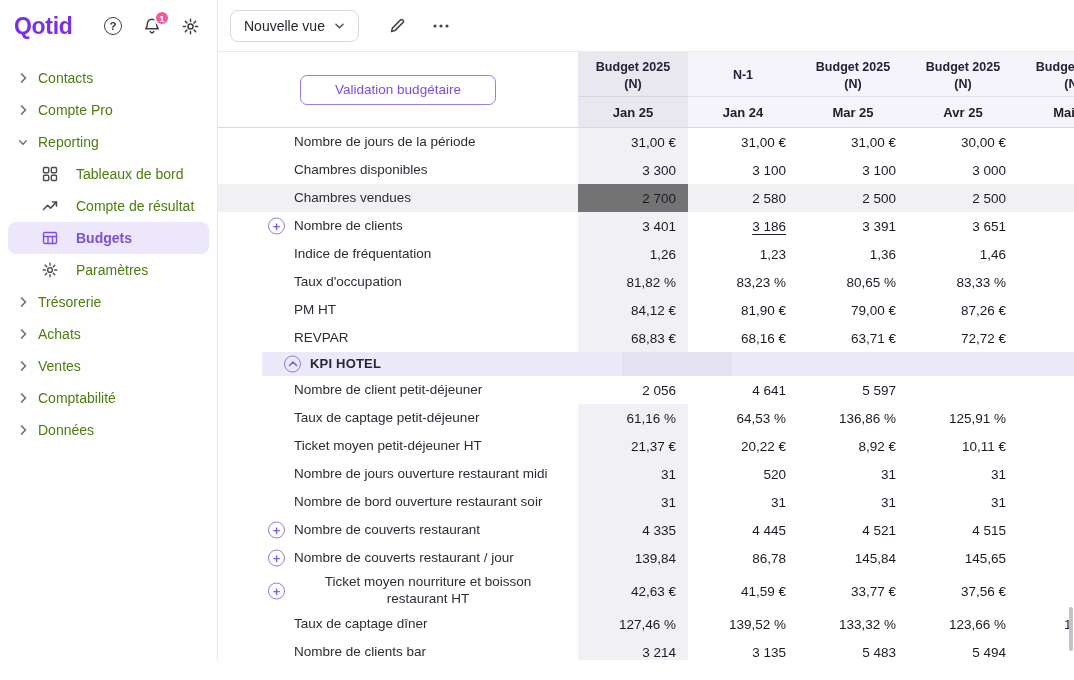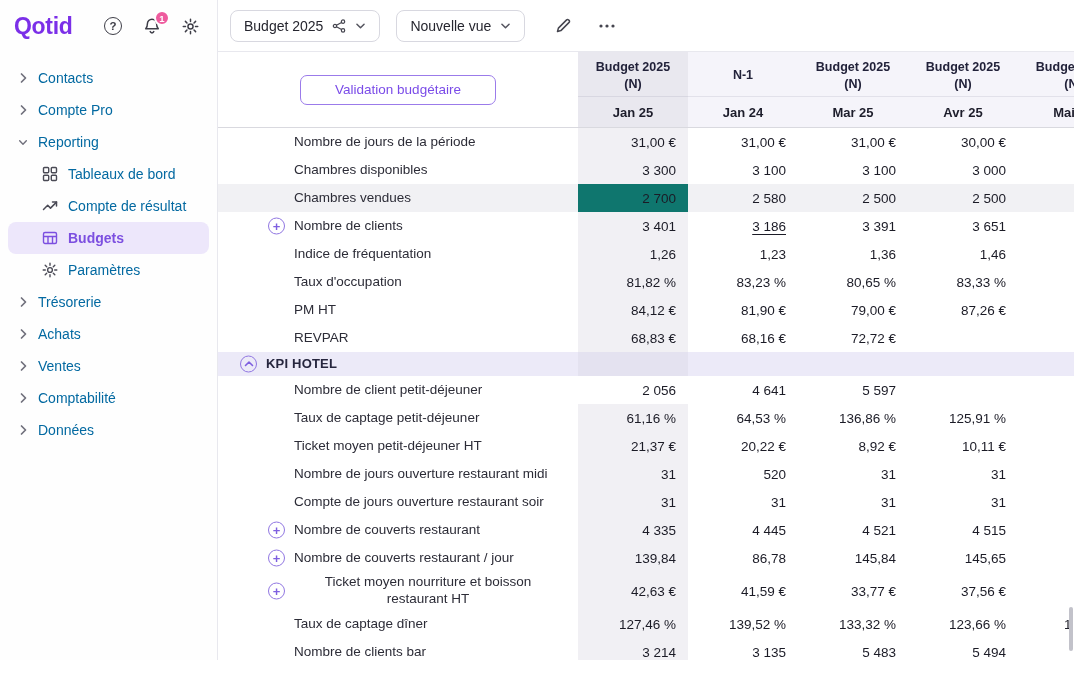--- a/index.html
+++ b/index.html
@@ -17,22 +17,22 @@
   .icon-btn { display:inline-flex; align-items:center; justify-content:center;
               cursor:pointer; position:relative; background:none; border:none; padding:0; }
   .help-circle { width:18px; height:18px; border:1.6px solid #3E3E48; border-radius:50%;
                  display:flex; align-items:center; justify-content:center;
                  font-size:11.5px; font-weight:700; color:#3E3E48; }
   .badge { position:absolute; top:-7px; right:-9px; min-width:16px; height:16px; padding:0 3px;
            background:#EE5B9E; border:2px solid #fff; border-radius:9px; color:#fff;
            font-size:9.5px; font-weight:700; display:flex; align-items:center; justify-content:center; }
   .nav { padding-top:10px; }
   .nav-item { height:32px; margin:0 8px; border-radius:8px; display:flex; align-items:center;
-              gap:10px; padding-left:10px; font-size:14px; color:#0369a1; cursor:pointer; }
-  .nav-item.sub { padding-left:34px; gap:10px; }
+              gap:10px; padding-left:10px; font-size:14px; color:#4d7c0f; cursor:pointer; }
+  .nav-item.sub { padding-left:34px; gap:18px; }
   .nav-item.active { background:#EDE7FB; color:#7C4FE0; font-weight:600; }
   .chev { width:10px; display:inline-flex; justify-content:center; }
   .nav-ic { width:16px; display:inline-flex; justify-content:center; color:#4A4A55; }
   .nav-item.active .nav-ic { color:#7C4FE0; }
 
   
   .main { flex:1; min-width:0; display:flex; flex-direction:column; overflow:hidden; }
   .toolbar { flex:0 0 52px; border-bottom:1px solid #E8E8EE; display:flex; align-items:center;
              padding:0 12px; }
   .tb-btn { height:32px; display:inline-flex; align-items:center; gap:9px; padding:0 13px;
@@ -53,30 +53,30 @@
   .col-title { height:45px; display:flex; align-items:center; justify-content:center; text-align:center;
                padding:3px 8px 0; font-size:12.5px; font-weight:700; color:#22223A; line-height:1.3;
                border-bottom:1px solid rgba(130,130,155,0.16); }
   .col-period { flex:1; display:flex; align-items:center; justify-content:center;
                 font-size:13px; font-weight:700; color:#1D1D2B; }
 
   
   .tbody { flex:1; overflow:hidden; }
   .trow { display:flex; height:28px;text-align:center; }
   .trow.tall { height:38px; }
-  .trow.section-row { height:24px; }
+  .trow.section-row { height:24px;margin-left:44px; }
   .cell { display:flex; align-items:center; }
   .label-cell { flex:0 0 360px; position:relative; padding:0 16px 0 76px; font-size:13.5px;
                 color:#2C2C37; line-height:1.25; background:#fff; }
   .val-cell { flex:0 0 110px; justify-content:flex-end; padding-right:12px; font-size:13.5px;
               color:#1B1B26; cursor:cell; background:#fff; }
   .val-cell.c0 { background:#F1F0F4; }
   .val-cell.c4 { justify-content:flex-start; padding:0 0 0 46px; }
   .trow.shaded .cell { background:#F1F1F4; }
-  .trow.shaded .val-cell.c0 { background:#0f766e; }
+  .trow.shaded .val-cell.c0 { background:#737373; }
   .section-row .cell { background:#ECEAF8; }
   .section-row .val-cell.c0 { background:#E4E2F0; }
   .section-row .label-cell { padding-left:48px; background:#ECEAF8; }
   .section-title { font-size:13px; font-weight:700; color:#26263E; letter-spacing:.2px; }
   .plus-btn { position:absolute; left:50px; top:50%; transform:translateY(-50%); width:17px; height:17px;
               border:1.4px solid #9177E2; border-radius:50%; display:flex; align-items:center;
               justify-content:center; color:#7E5FE0; font-size:13px; font-weight:600; line-height:1;
               cursor:pointer; padding-bottom:1px; }
   .collapse-btn { position:absolute; left:22px; top:50%; transform:translateY(-50%); width:17px; height:17px;
                   border:1.4px solid #9177E2; border-radius:50%; display:flex; align-items:center;
@@ -215,36 +215,20 @@
           </span>
           <span class="nav-lb">Données</span>
         </div>
       </nav>
   </aside>
 
   <main class="main">
 
     <div class="toolbar">
       <button class="tb-btn">
-        <span>Budget 2025</span>
-        <span class="tb-ic">
-          <svg width="14" height="14" viewBox="0 0 16 16" fill="none" stroke="#45454F" stroke-width="1.4">
-              <circle cx="12.6" cy="3" r="1.9"></circle>
-              <circle cx="3.4" cy="8" r="1.9"></circle>
-              <circle cx="12.6" cy="13" r="1.9"></circle>
-              <path d="M5.1 7.1l5.8-3.2M5.1 8.9l5.8 3.2"></path>
-            </svg>
-        </span>
-        <span class="tb-ic">
-          <svg width="11" height="8" viewBox="0 0 12 9">
-              <path d="M2 2.5l4 4 4-4" fill="none" stroke="#55555F" stroke-width="1.7" stroke-linecap="round" stroke-linejoin="round"></path>
-            </svg>
-        </span>
-      </button>
-      <button class="tb-btn">
         <span>Nouvelle vue</span>
         <span class="tb-ic">
           <svg width="11" height="8" viewBox="0 0 12 9">
               <path d="M2 2.5l4 4 4-4" fill="none" stroke="#55555F" stroke-width="1.7" stroke-linecap="round" stroke-linejoin="round"></path>
             </svg>
         </span>
       </button>
       <span class="icon-btn tb-edit">
         <svg width="17" height="17" viewBox="0 0 17 17" fill="none" stroke="#45454F" stroke-width="1.5" stroke-linejoin="round">
             <path d="M2.5 14.5l.9-3.4 8.2-8.2a1.4 1.4 0 0 1 2 0l.5.5a1.4 1.4 0 0 1 0 2l-8.2 8.2-3.4.9z"></path>
@@ -360,20 +344,21 @@
           <div class="cell val-cell c2">79,00 €</div>
           <div class="cell val-cell c3">87,26 €</div>
           <div class="cell val-cell c4"></div>
         </div>
         <div class="trow">
           <div class="cell label-cell">
             <span class="row-label">REVPAR</span>
           </div>
           <div class="cell val-cell c0">68,83 €</div>
           <div class="cell val-cell c1">68,16 €</div>
+          <div class="cell val-cell c2">63,71 €</div>
           <div class="cell val-cell c3">72,72 €</div>
           <div class="cell val-cell c4"></div>
         </div>
         <div class="trow section-row">
           <div class="cell label-cell">
             <span class="collapse-btn">
               <svg width="10" height="7" viewBox="0 0 10 7">
                 <path d="M1.5 5L5 1.5 8.5 5" fill="none" stroke="#7E5FE0" stroke-width="1.6" stroke-linecap="round" stroke-linejoin="round"></path>
               </svg>
             </span>
@@ -419,21 +404,21 @@
             <span class="row-label">Nombre de jours ouverture restaurant midi</span>
           </div>
           <div class="cell val-cell c0">31</div>
           <div class="cell val-cell c1">520</div>
           <div class="cell val-cell c2">31</div>
           <div class="cell val-cell c3">31</div>
           <div class="cell val-cell c4"></div>
         </div>
         <div class="trow">
           <div class="cell label-cell">
-            <span class="row-label">Compte de jours ouverture restaurant soir</span>
+            <span class="row-label">Nombre de bord ouverture restaurant soir</span>
           </div>
           <div class="cell val-cell c0">31</div>
           <div class="cell val-cell c1">31</div>
           <div class="cell val-cell c2">31</div>
           <div class="cell val-cell c3">31</div>
           <div class="cell val-cell c4"></div>
         </div>
         <div class="trow">
           <div class="cell label-cell">
             <span class="plus-btn">+</span>

